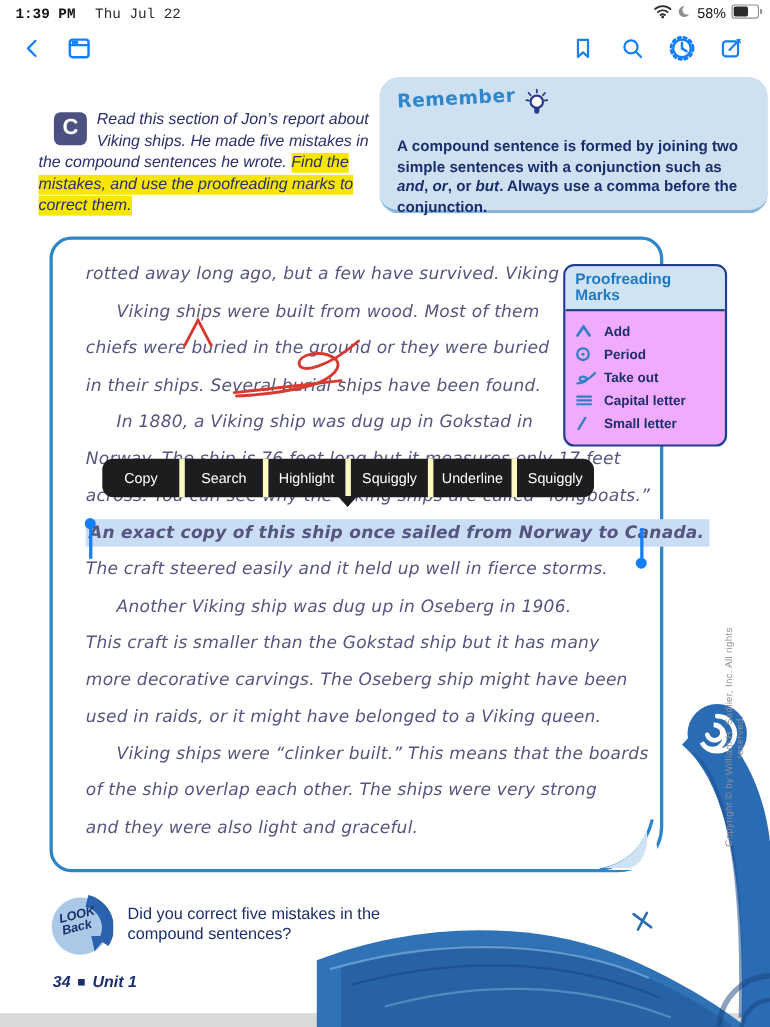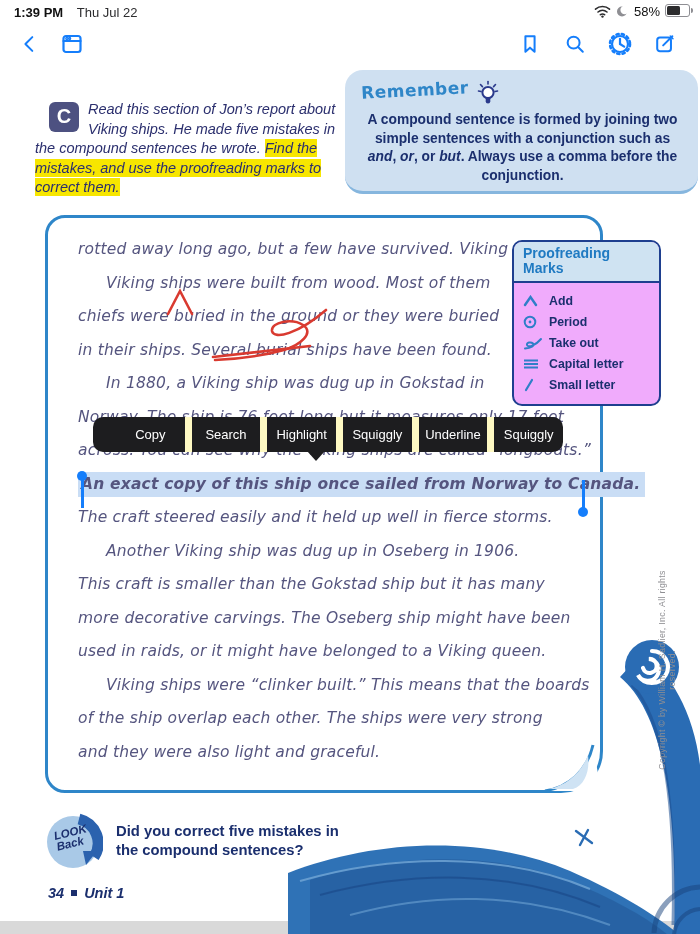--- a/index.html
+++ b/index.html
@@ -1,21 +1,21 @@
 <!DOCTYPE html>
 <html><head>
 <meta charset="utf-8">
 <style>
   html,body{margin:0;padding:0;background:#fff;}
   #screen{position:relative;width:700px;height:934px;background:#fff;overflow:hidden;
     font-family:"Liberation Sans",sans-serif;}
 
   
   .statusbar{position:absolute;left:0;top:0;width:700px;height:24px;}
-  .sb-left{position:absolute;left:14px;top:5px;font-size:13px;color:#111;}
+  .sb-left{position:absolute;left:14px;top:5px;font-size:13px;color:#111;font-family:Liberation Mono, monospace;}
   .sb-time{font-weight:700;}
   .sb-date{margin-left:10px;font-weight:400;color:#2c2c2e;}
   .sb-right{position:absolute;right:10px;top:4px;display:flex;align-items:flex-start;gap:5px;}
   .sb-batt-pct{font-size:13px;color:#111;}
   .batt{position:relative;width:23px;height:11px;border:1px solid #8e8e93;border-radius:3px;}
   .batt-fill{position:absolute;left:1px;top:1px;bottom:1px;width:58%;background:#2c2c2e;border-radius:1.5px;}
   .batt-tip{position:absolute;right:-4px;top:3px;width:2.5px;height:5px;background:#8e8e93;border-radius:0 2px 2px 0;}
 
   
   .toolbar{position:absolute;left:0;top:24px;width:700px;height:40px;}
@@ -27,21 +27,21 @@
     font-style:italic;font-size:14.5px;line-height:19.5px;color:#2b2f6e;font-weight:500;}
   .c-badge{float:left;width:30px;height:30px;margin:2px 9px 2px 14px;background:#4d5181;border-radius:6px;
     color:#fff;font-style:normal;font-weight:700;font-size:20px;display:flex;align-items:center;justify-content:center;}
   .instruction mark{background:#f7e600;color:#2b2f6e;padding:1px 0;}
 
   
   .remember{position:absolute;left:345px;top:70px;width:353px;height:124px;background:#cfe0f1;
     border-radius:18px;border-bottom:3px solid #86b6de;box-sizing:border-box;padding:10px 14px 8px 16px;}
   .rem-title-row{display:flex;align-items:flex-start;gap:6px;}
   .rem-title{color:#2f86c8;font-weight:800;font-size:17px;letter-spacing:.5px;transform:rotate(-3deg);font-family:"DejaVu Sans",sans-serif;}
-  .rem-body{margin-top:0;color:#1b2f6e;font-size:13.8px;line-height:18.5px;font-weight:600;text-align:center;}
+  .rem-body{margin-top:12px;color:#1b2f6e;font-size:13.8px;line-height:18.5px;font-weight:600;}
 
   
   .panel{position:absolute;left:45px;top:215px;width:558px;height:578px;background:#fff;
     border:3px solid #2e86c9;border-radius:20px 20px 42px 20px;box-sizing:border-box;}
   .panel-curl{position:absolute;right:-3px;bottom:-3px;}
   .passage{position:absolute;left:30px;top:22px;width:505px;
     font-family:"DejaVu Sans",sans-serif;font-style:italic;font-size:15.5px;letter-spacing:.2px;
     color:#55557f;}
   .line{height:33.5px;white-space:nowrap;}
   .line.indent{padding-left:28px;}
@@ -57,31 +57,31 @@
     border-radius:10px;box-sizing:border-box;overflow:hidden;z-index:5;}
   .proof-head{background:#cfe3f2;border-bottom:2px solid #1e3f8f;padding:4px 8px 5px 9px;
     color:#1f7ac2;font-weight:800;font-size:14px;line-height:15px;}
   .proof-rows{padding:7px 6px 9px 9px;}
   .proof-row{display:flex;align-items:center;height:21px;}
   .proof-sym{width:26px;color:#2f7fc8;display:flex;align-items:center;}
   .proof-lab{color:#1b2f6e;font-weight:700;font-size:12.3px;}
 
   
   .ctx-menu{position:absolute;left:93px;top:417px;width:447px;height:35px;background:#1d1d1f;border-radius:10px;
-    display:flex;align-items:stretch;z-index:20;padding-left:23px;}
+    display:flex;align-items:stretch;z-index:20;}
   .mi{flex:1;display:flex;align-items:center;justify-content:center;color:#fff;font-size:13px;cursor:pointer;white-space:nowrap;padding:0 6px;}
-  .mi + .mi{border-left:7px solid #fef9c3;}
+  .mi + .mi{border-left:5px solid #fef9c3;}
   .ctx-arrow{position:absolute;left:307px;top:451px;width:0;height:0;z-index:20;
     border-left:9px solid transparent;border-right:9px solid transparent;border-top:10px solid #1d1d1f;}
 
   
   .lookback{position:absolute;left:45px;top:813px;width:58px;height:58px;}
   .lb-text{position:absolute;left:10px;top:14px;transform:rotate(-14deg);color:#1b2f6e;font-weight:800;
     font-size:11.5px;line-height:11px;font-style:italic;}
-  .question{position:absolute;left:116px;top:822px;width:240px;color:#1b2f6e;font-weight:700;font-size:14.8px;line-height:19px;}
+  .question{position:absolute;left:116px;top:822px;width:240px;color:#1b2f6e;font-weight:400;font-size:14.8px;line-height:19px;}
   .footer{position:absolute;left:48px;top:885px;color:#1b2f6e;font-weight:700;font-style:italic;font-size:14.5px;
     display:flex;align-items:center;gap:7px;}
   .footer .sq{width:6px;height:6px;background:#1b2f6e;display:inline-block;}
 
   
   .ship{position:absolute;left:280px;top:625px;z-index:1;}
   .copyright{position:absolute;left:548px;top:663px;width:232px;height:14px;transform:rotate(-90deg);
     font-size:8.8px;color:#8f8f93;letter-spacing:.3px;text-align:center;z-index:3;}
   .bottombar{position:absolute;left:0;bottom:0;width:700px;height:13px;background:#d9d9d9;}
 </style>

